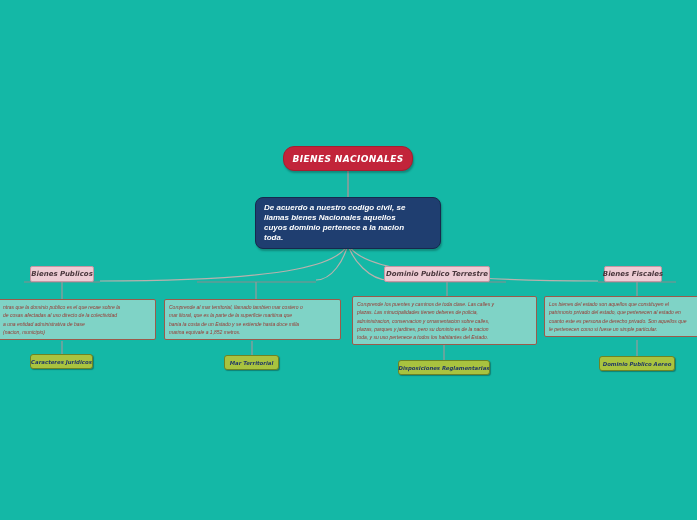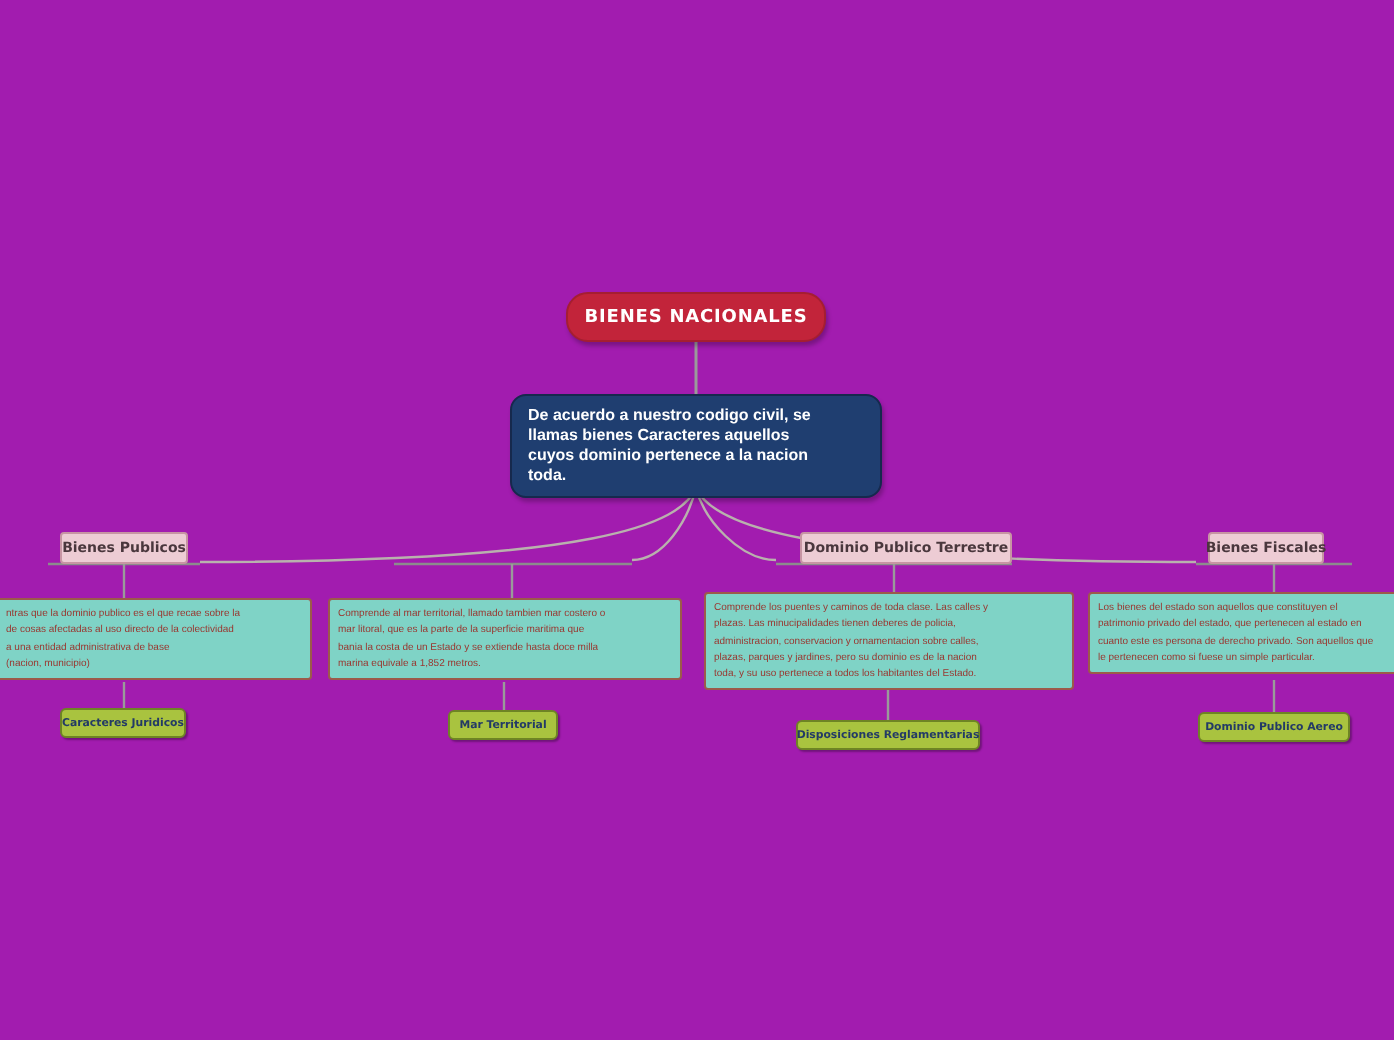--- a/index.html
+++ b/index.html
@@ -1,18 +1,19 @@
 <!DOCTYPE html>
 <html><head>
 <meta charset="utf-8">
 <style>
   html,body{margin:0;padding:0;background:#ffffff;}
   #canvas{
-    position:relative;width:697px;height:520px;overflow:hidden;background:#a21caf;
+    position:relative;width:697px;height:520px;overflow:hidden;background:#14b8a6;
     font-family:"DejaVu Sans","Liberation Sans",sans-serif;
+    font-style:italic;
   }
   svg.wires{position:absolute;left:0;top:0;width:697px;height:520px;z-index:1;}
   .node{position:absolute;z-index:2;box-sizing:border-box;}
 
   .root-node{
     left:283px;top:146px;width:130px;height:25px;
     background:#c2243a;border:1px solid #a51e31;border-radius:11px;
     color:#ffffff;font-size:9px;font-weight:bold;letter-spacing:.4px;
     display:flex;align-items:center;justify-content:center;
     box-shadow:1px 2px 2px rgba(0,0,0,.25);
@@ -25,21 +26,21 @@
     padding:5px 8px;white-space:pre-line;
     box-shadow:1px 2px 2px rgba(0,0,0,.25);
   }
   .topic{
     height:16px;background:#edccd4;border:1px solid #c795a3;border-radius:2px;
     color:#4a373d;font-size:7px;font-weight:bold;
     display:flex;align-items:center;justify-content:center;white-space:nowrap;
   }
   .t1{left:30px;top:266px;width:64px;}
   .t2{left:203px;top:266px;width:107px;}
-  .t3{left:400px;top:266px;width:106px;}
+  .t3{left:384px;top:266px;width:106px;}
   .t4{left:604px;top:266px;width:58px;}
 
   .note{
     background:#7fd3c6;border:1px solid #9c5a4a;border-radius:2px;
     color:#993730;font-size:5px;line-height:1.65;
     font-family:"Liberation Sans",sans-serif;
     padding:3px 4px;white-space:pre-line;
   }
   .n1{left:-50px;top:299px;width:206px;min-height:36px;text-align:left;padding-left:52px;}
   .n2{left:164px;top:299px;width:177px;min-height:36px;}
@@ -83,21 +84,21 @@
 
     <path d="M62,341 L62,354" stroke="#9a9a9a" stroke-width="1.2" fill="none"></path>
     <path d="M252,341 L252,355" stroke="#9a9a9a" stroke-width="1.2" fill="none"></path>
     <path d="M444,344 L444,360" stroke="#9a9a9a" stroke-width="1.2" fill="none"></path>
     <path d="M637,340 L637,356" stroke="#9a9a9a" stroke-width="1.2" fill="none"></path>
   </svg>
 
   <div class="node root-node">BIENES NACIONALES</div>
 
   <div class="node def-node">De acuerdo a nuestro codigo civil, se
-llamas bienes Caracteres aquellos
+llamas bienes Nacionales aquellos
 cuyos dominio pertenece a la nacion
 toda.</div>
 
   <div class="node topic t1">Bienes Publicos</div>
   <div class="node note n1">ntras que la dominio publico es el que recae sobre la
 de cosas afectadas al uso directo de la colectividad
 a una entidad administrativa de base
 (nacion, municipio)</div>
   <div class="node subtopic g1">Caracteres Juridicos</div>
 

